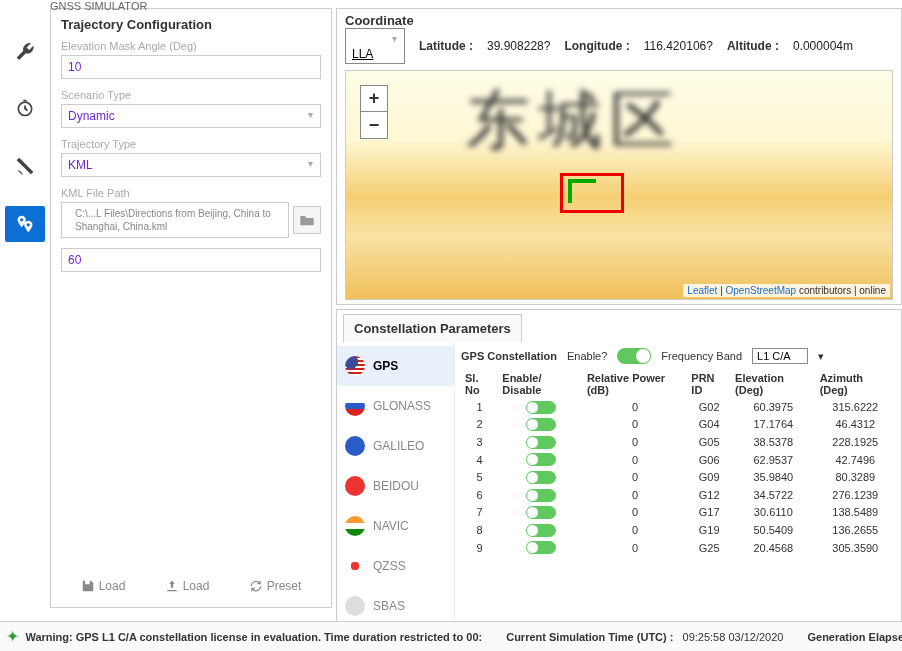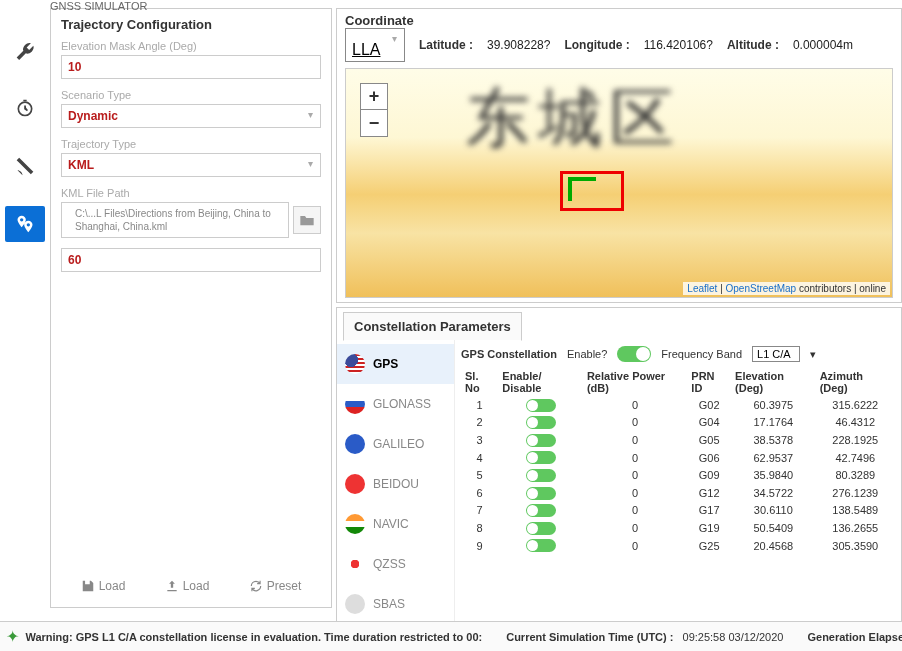--- a/index.html
+++ b/index.html
@@ -6,34 +6,34 @@
 body { font-family: "Segoe UI", Arial, sans-serif; font-size: 12px; color: #333; background: #fff; width: 902px; height: 651px; overflow: hidden; position: relative; }
 .app-title { position: absolute; top: 0; left: 50px; font-size: 11px; color: #666; }
 .main { display: flex; height: 600px; margin-top: 8px; }
 .left-nav { width: 50px; display: flex; flex-direction: column; align-items: center; padding-top: 24px; gap: 22px; }
 .nav-icon { width: 40px; height: 36px; display: flex; align-items: center; justify-content: center; color: #444; cursor: pointer; }
 .nav-icon.active { background: #0b6fd6; color: #fff; border-radius: 2px; }
 .left-panel { width: 282px; border: 1px solid #ccc; padding: 8px 10px 8px 10px; display: flex; flex-direction: column; }
 .panel-title { font-weight: bold; font-size: 13px; margin-bottom: 8px; }
 .form-group { margin-bottom: 10px; }
 .form-label { color: #aaa; font-size: 11px; margin-bottom: 3px; display: block; }
-.form-input, .form-select { width: 100%; border: 1px solid #ccc; padding: 4px 6px; font-size: 12px; background: #fff; color: #b91c1c; font-weight: bold; }
+.form-input, .form-select { width: 100%; border: 1px solid #ccc; padding: 4px 6px; font-size: 12px; background: #fff; color: #6d28d9; }
 .form-select { appearance: none; background: #fff; position: relative; }
 .select-wrap { position: relative; }
 .select-wrap::after { content: "▾"; position: absolute; right: 8px; top: 5px; color: #aaa; font-size: 10px; pointer-events: none; }
 .file-row { display: flex; align-items: center; gap: 4px; }
 .file-path { flex: 1; border: 1px solid #ccc; padding: 4px 13px; font-size: 10px; color: #888; background: #fff; line-height: 1.3; }
 .file-btn { width: 28px; height: 28px; border: 1px solid #ccc; background: #f5f5f5; display: flex; align-items: center; justify-content: center; cursor: pointer; color: #999; }
 .left-actions { margin-top: auto; display: flex; justify-content: space-around; padding: 6px 0; }
 .act-btn { display: flex; align-items: center; gap: 4px; color: #888; cursor: pointer; font-size: 12px; }
 .right-area { flex: 1; display: flex; flex-direction: column; margin-left: 4px; }
 .coord-panel { border: 1px solid #ccc; padding: 4px 8px 4px 8px; position: relative; }
 .coord-title { font-weight: bold; font-size: 13px; }
 .coord-row { display: flex; align-items: center; gap: 14px; margin-bottom: 6px; font-size: 12px; }
-.coord-select { border: 1px solid #888; padding: 12px 18px 2px 6px; font-size: 16px; text-decoration: underline; }
+.coord-select { border: 1px solid #888; padding: 18px 18px 2px 6px; font-size: 12px; text-decoration: underline; }
 .coord-label { font-weight: bold; }
 .coord-val { color: #222; }
 .map-area { position: relative; height: 230px; background: linear-gradient(180deg, #fffde8 0%, #fef7d4 30%, #f5cf74 55%, #f8e3a4 72%, #f0c05a 100%); overflow: hidden; border: 1px solid #ccc; }
 .zoom-btns { position: absolute; top: 14px; left: 14px; display: flex; flex-direction: column; border: 1px solid #888; background: #fff; }
 .zoom-btn { width: 26px; height: 26px; border-bottom: 1px solid #888; display: flex; align-items: center; justify-content: center; font-size: 18px; font-weight: bold; cursor: pointer; }
 .zoom-btn:last-child { border-bottom: none; }
 .map-chinese { position: absolute; top: 6px; left: 120px; font-size: 64px; color: #333; filter: blur(3px); letter-spacing: 8px; font-weight: 500; }
 .marker-box { position: absolute; top: 102px; left: 214px; width: 64px; height: 40px; border: 3px solid #e00; }
 .marker-arrow { position: absolute; top: 108px; left: 222px; width: 28px; height: 24px; border-left: 4px solid #0a0; border-top: 4px solid #0a0; }
 .map-attrib { position: absolute; right: 2px; bottom: 2px; background: rgba(255,255,255,0.8); font-size: 10px; padding: 1px 4px; }
@@ -216,21 +216,21 @@
                 <span class="flag"></span>
                 <span>SBAS</span>
               </div>
           </div>
           <div class="const-table">
             <div class="ct-top">
               <span style="font-weight:bold">GPS Constellation</span>
               <span>Enable?</span>
               <span class="enable-toggle"></span>
               <span>Frequency Band</span>
-              <input class="freq-sel" style="width: 48px;" value="L1 C/A">
+              <input class="freq-sel" style="width: 56px;" value="L1 C/A">
               <span style="cursor:pointer;">▾</span>
             </div>
             <table class="sat">
               <thead>
                   <tr>
                 <th>Sl. No</th>
                 <th>Enable/ Disable</th>
                 <th>Relative Power (dB)</th>
                 <th>PRN ID</th>
                 <th>Elevation (Deg)</th>

